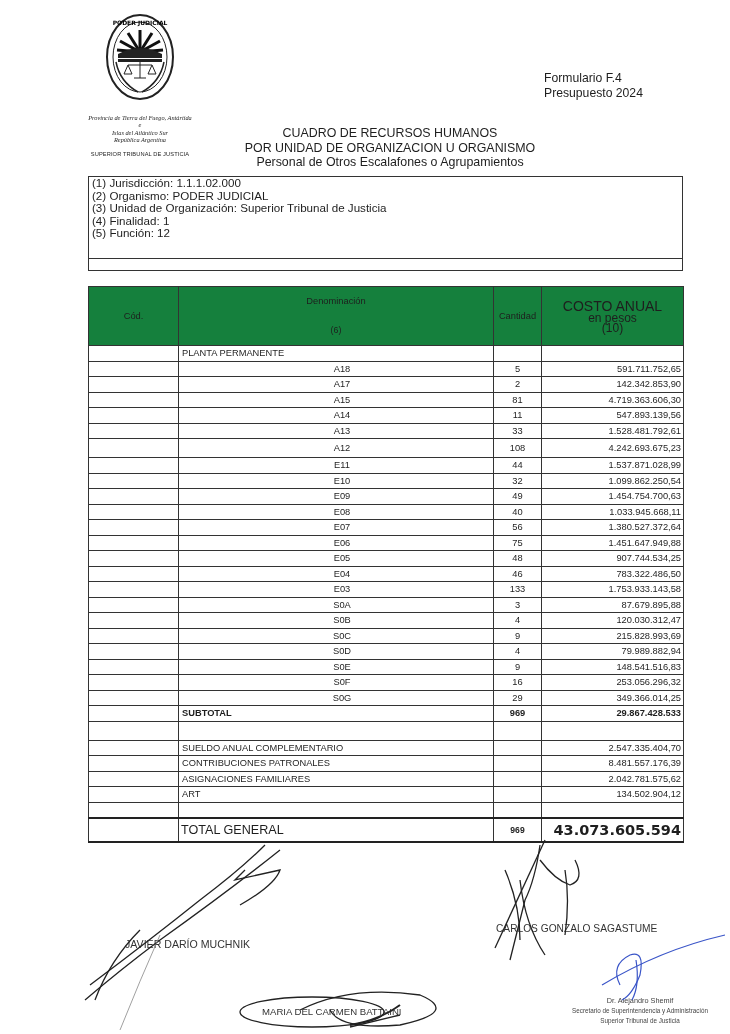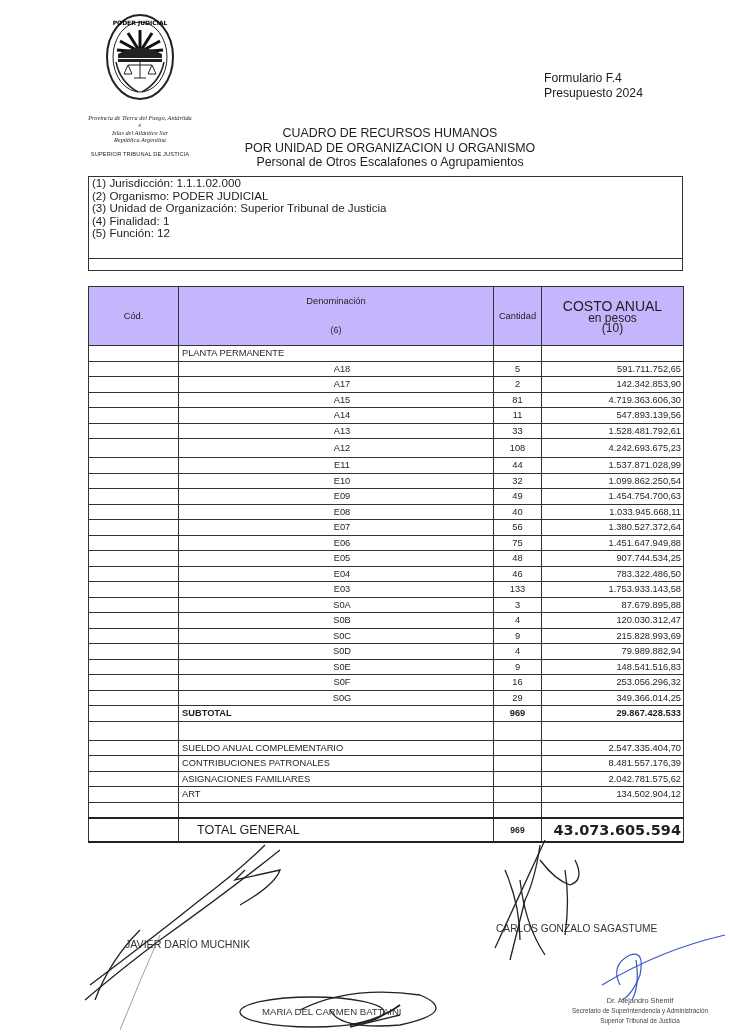--- a/index.html
+++ b/index.html
@@ -14,37 +14,37 @@
   .form-ref { position: absolute; left: 544px; top: 71px; font-size: 12.2px; line-height: 15px; }
 
   .titles { position: absolute; left: 220px; top: 126px; width: 340px; text-align: center; font-size: 12.4px; line-height: 14.6px; }
 
   .info-box { position: absolute; left: 88px; top: 176px; width: 595px; height: 95px; border: 1.3px solid #333; }
   .info-inner { position: absolute; left: 0; top: 0; right: 0; height: 82px; border-bottom: 1.3px solid #333; padding: 0 0 0 3px; }
   .info-line { font-size: 11.6px; line-height: 12.6px; }
 
   table.grid { position: absolute; left: 88px; top: 286px; width: 595px; border-collapse: collapse; table-layout: fixed; }
   table.grid td, table.grid th { border: 1.1px solid #333; font-size: 9.3px; height: 15.5px; line-height: 12px; font-weight: normal; }
-  table.grid th { background: #c4b5fd; height: 59px; vertical-align: middle; }
+  table.grid th { background: #15803d; height: 59px; vertical-align: middle; }
   th.h-den { background: #ffffff; }
   th.h-cant { background: #ffffff; }
   .sub { display: block; font-size: 12px; line-height: 10px; }
   .h-cost .main { font-size: 14px; line-height: 14px; display:block; }
   .h-den .main { display: block; margin-top: -2px; }
   .h-den .sub { display:block; margin-top: 18px; font-size: 8.8px; }
 
   td.cod { background: #fff; }
   td.den { border-top: none; border-bottom: none; padding-left: 3px; }
   td.den.c { text-align: center; padding-left: 12px; }
   td.cant { text-align: center; }
   td.cost { text-align: right; padding-right: 2px; }
   tr.bold td { font-weight: bold; }
   tr.spacer td { height: 19px; }
   tr.total td { border-top: 2.4px solid #222; border-bottom: 2.4px solid #222; height: 24px; }
-  tr.total td.den { font-size: 12.6px; padding-left: 18px; border-top: 2.4px solid #222; border-bottom: 2.4px solid #222; }
+  tr.total td.den { font-size: 12.6px; padding-left: 2px; border-top: 2.4px solid #222; border-bottom: 2.4px solid #222; }
   tr.total td.cant { font-weight: bold; font-size: 8.6px; }
   tr.total td.cost { font-family: "DejaVu Sans", sans-serif; font-weight: bold; font-size: 14.5px; }
   table.grid tr:first-child td { }
 
   .sig-name { position: absolute; font-size: 10.6px; color: #333; }
   .sig1 { left: 125px; top: 938px; }
   .sig2 { left: 262px; top: 1006px; font-size: 9.6px; }
   .sig3 { left: 496px; top: 923px; font-size: 10.2px; }
   .sig4 { position: absolute; left: 554px; top: 996px; width: 172px; text-align: center; font-size: 6.3px; line-height: 10px; color: #444; }
   .sig4 .nm { font-size: 7.3px; }

